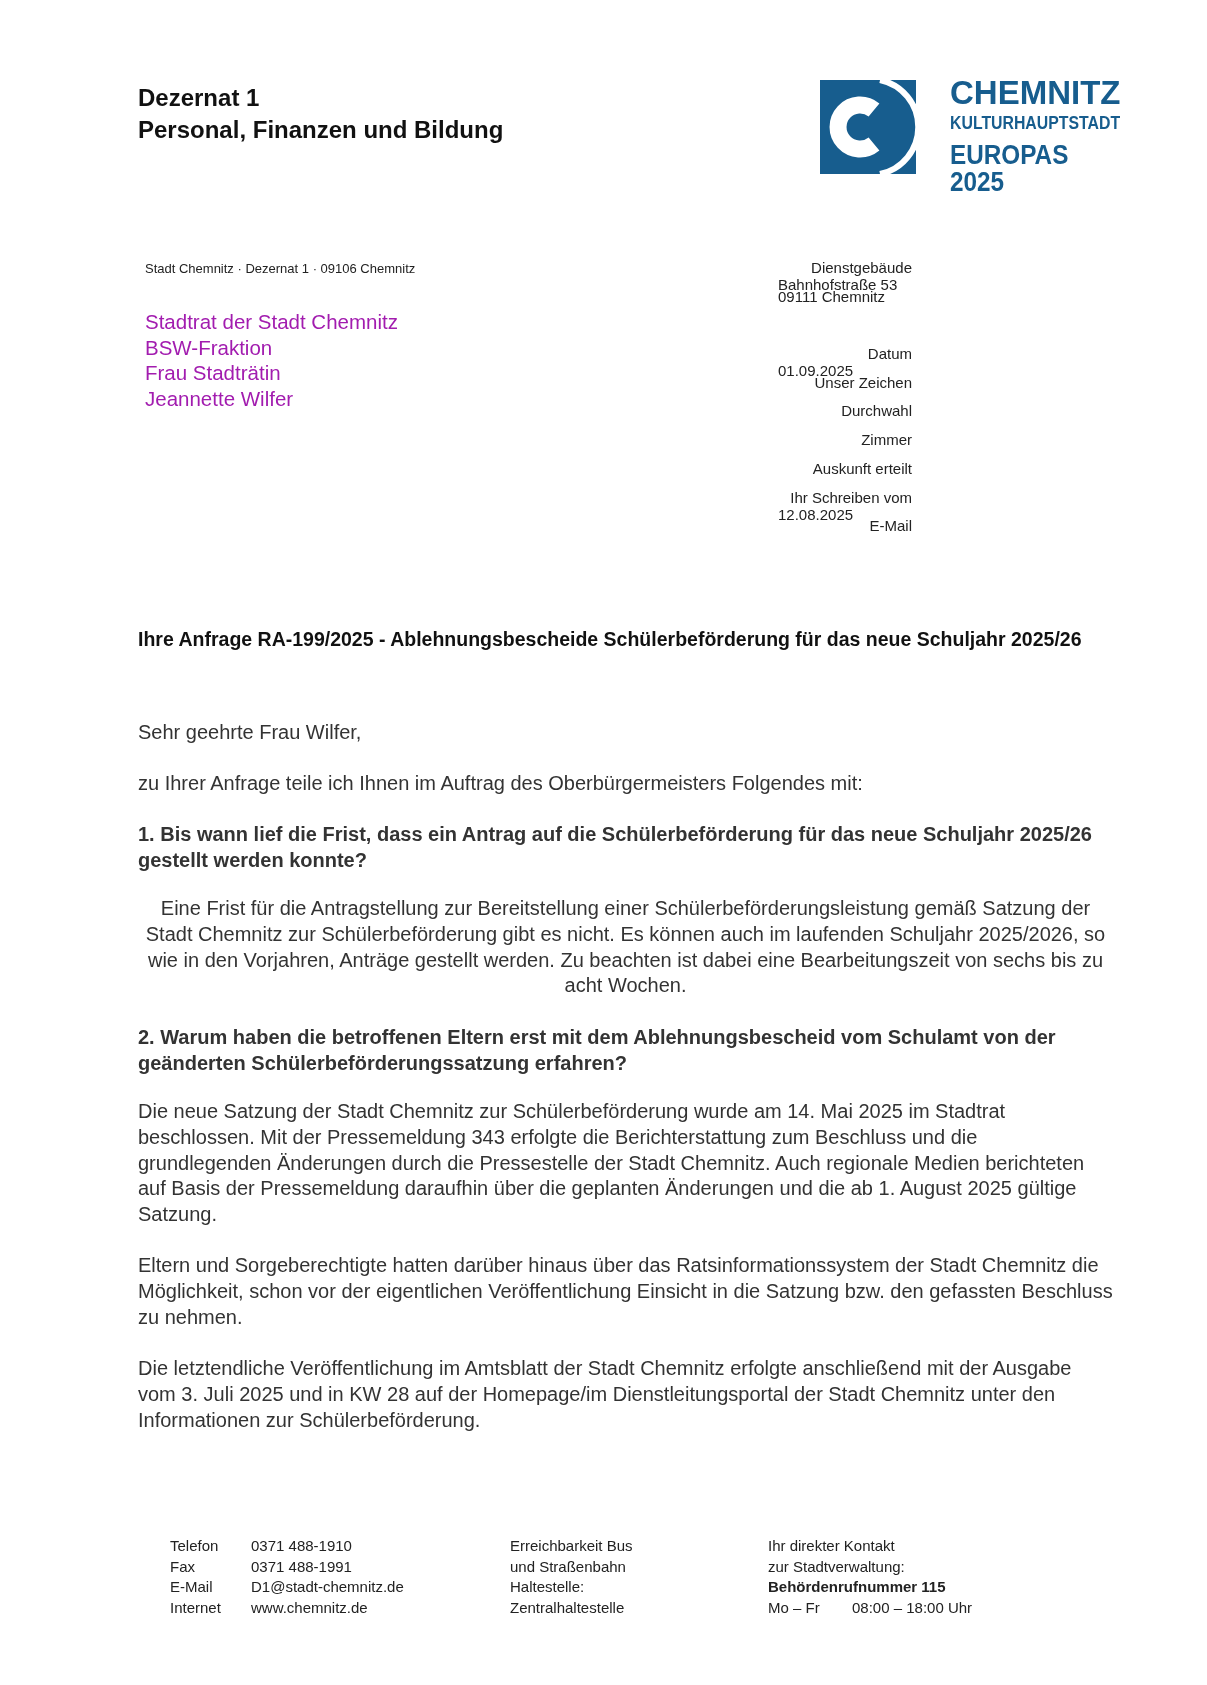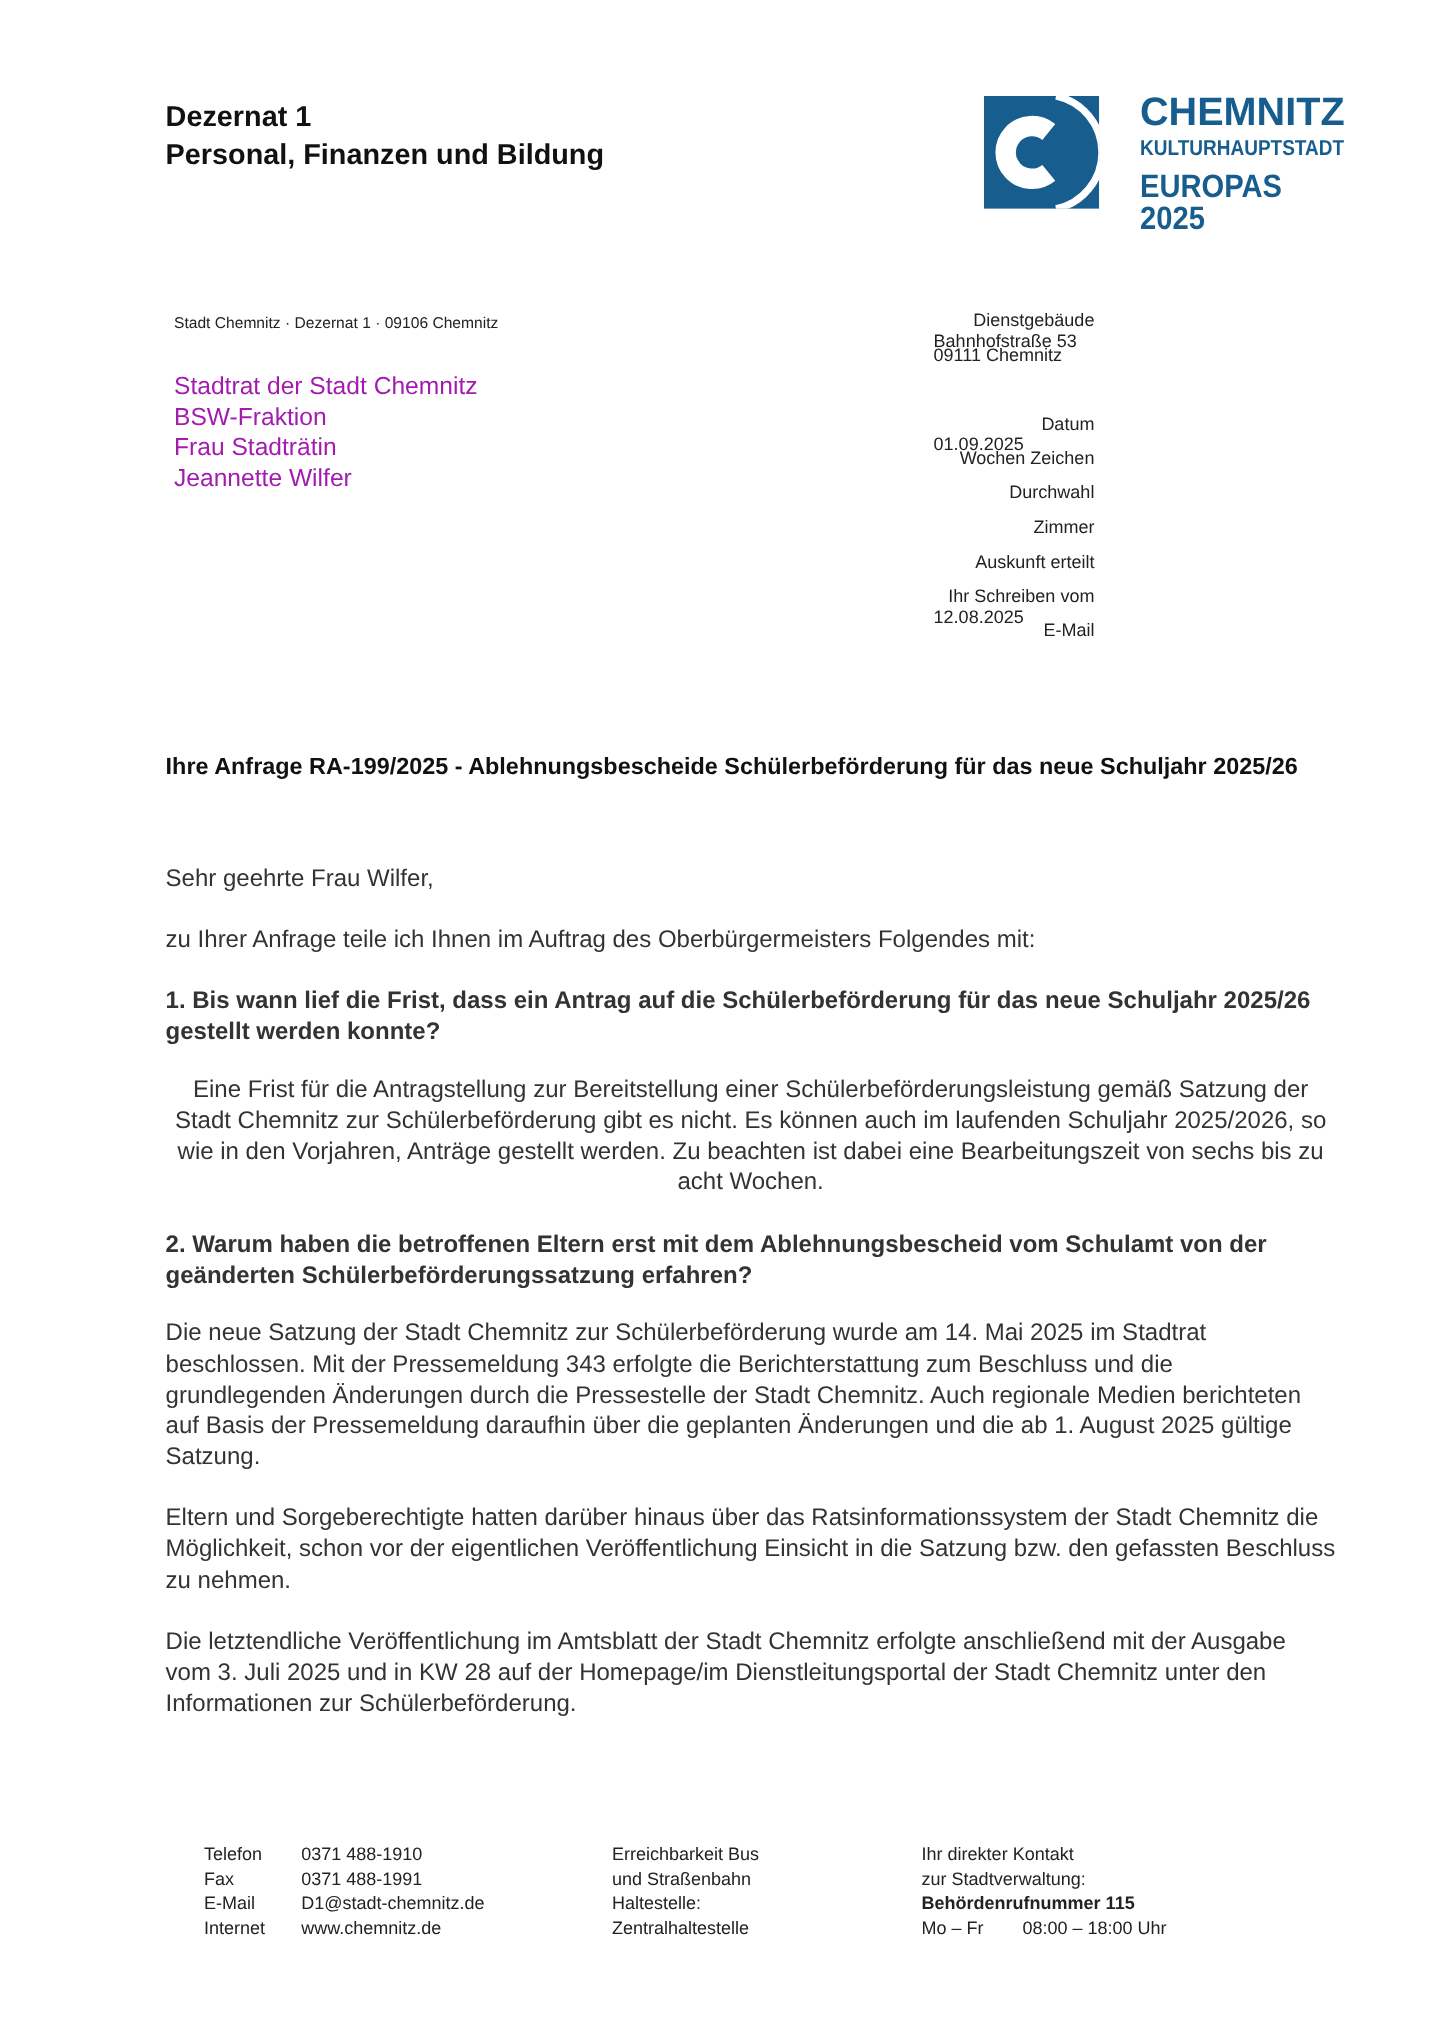--- a/index.html
+++ b/index.html
@@ -82,21 +82,21 @@
   </div>
   <div class="info-row">
     <span class="info-label"></span>
     <span class="info-value"></span>
   </div>
   <div class="info-row">
     <span class="info-label">Datum</span>
     <span class="info-value">01.09.2025</span>
   </div>
   <div class="info-row">
-    <span class="info-label">Wochen Zeichen</span>
+    <span class="info-label">Unser Zeichen</span>
     <span class="info-value"></span>
   </div>
   <div class="info-row">
     <span class="info-label">Durchwahl</span>
     <span class="info-value"></span>
   </div>
   <div class="info-row">
     <span class="info-label">Zimmer</span>
     <span class="info-value"></span>
   </div>

